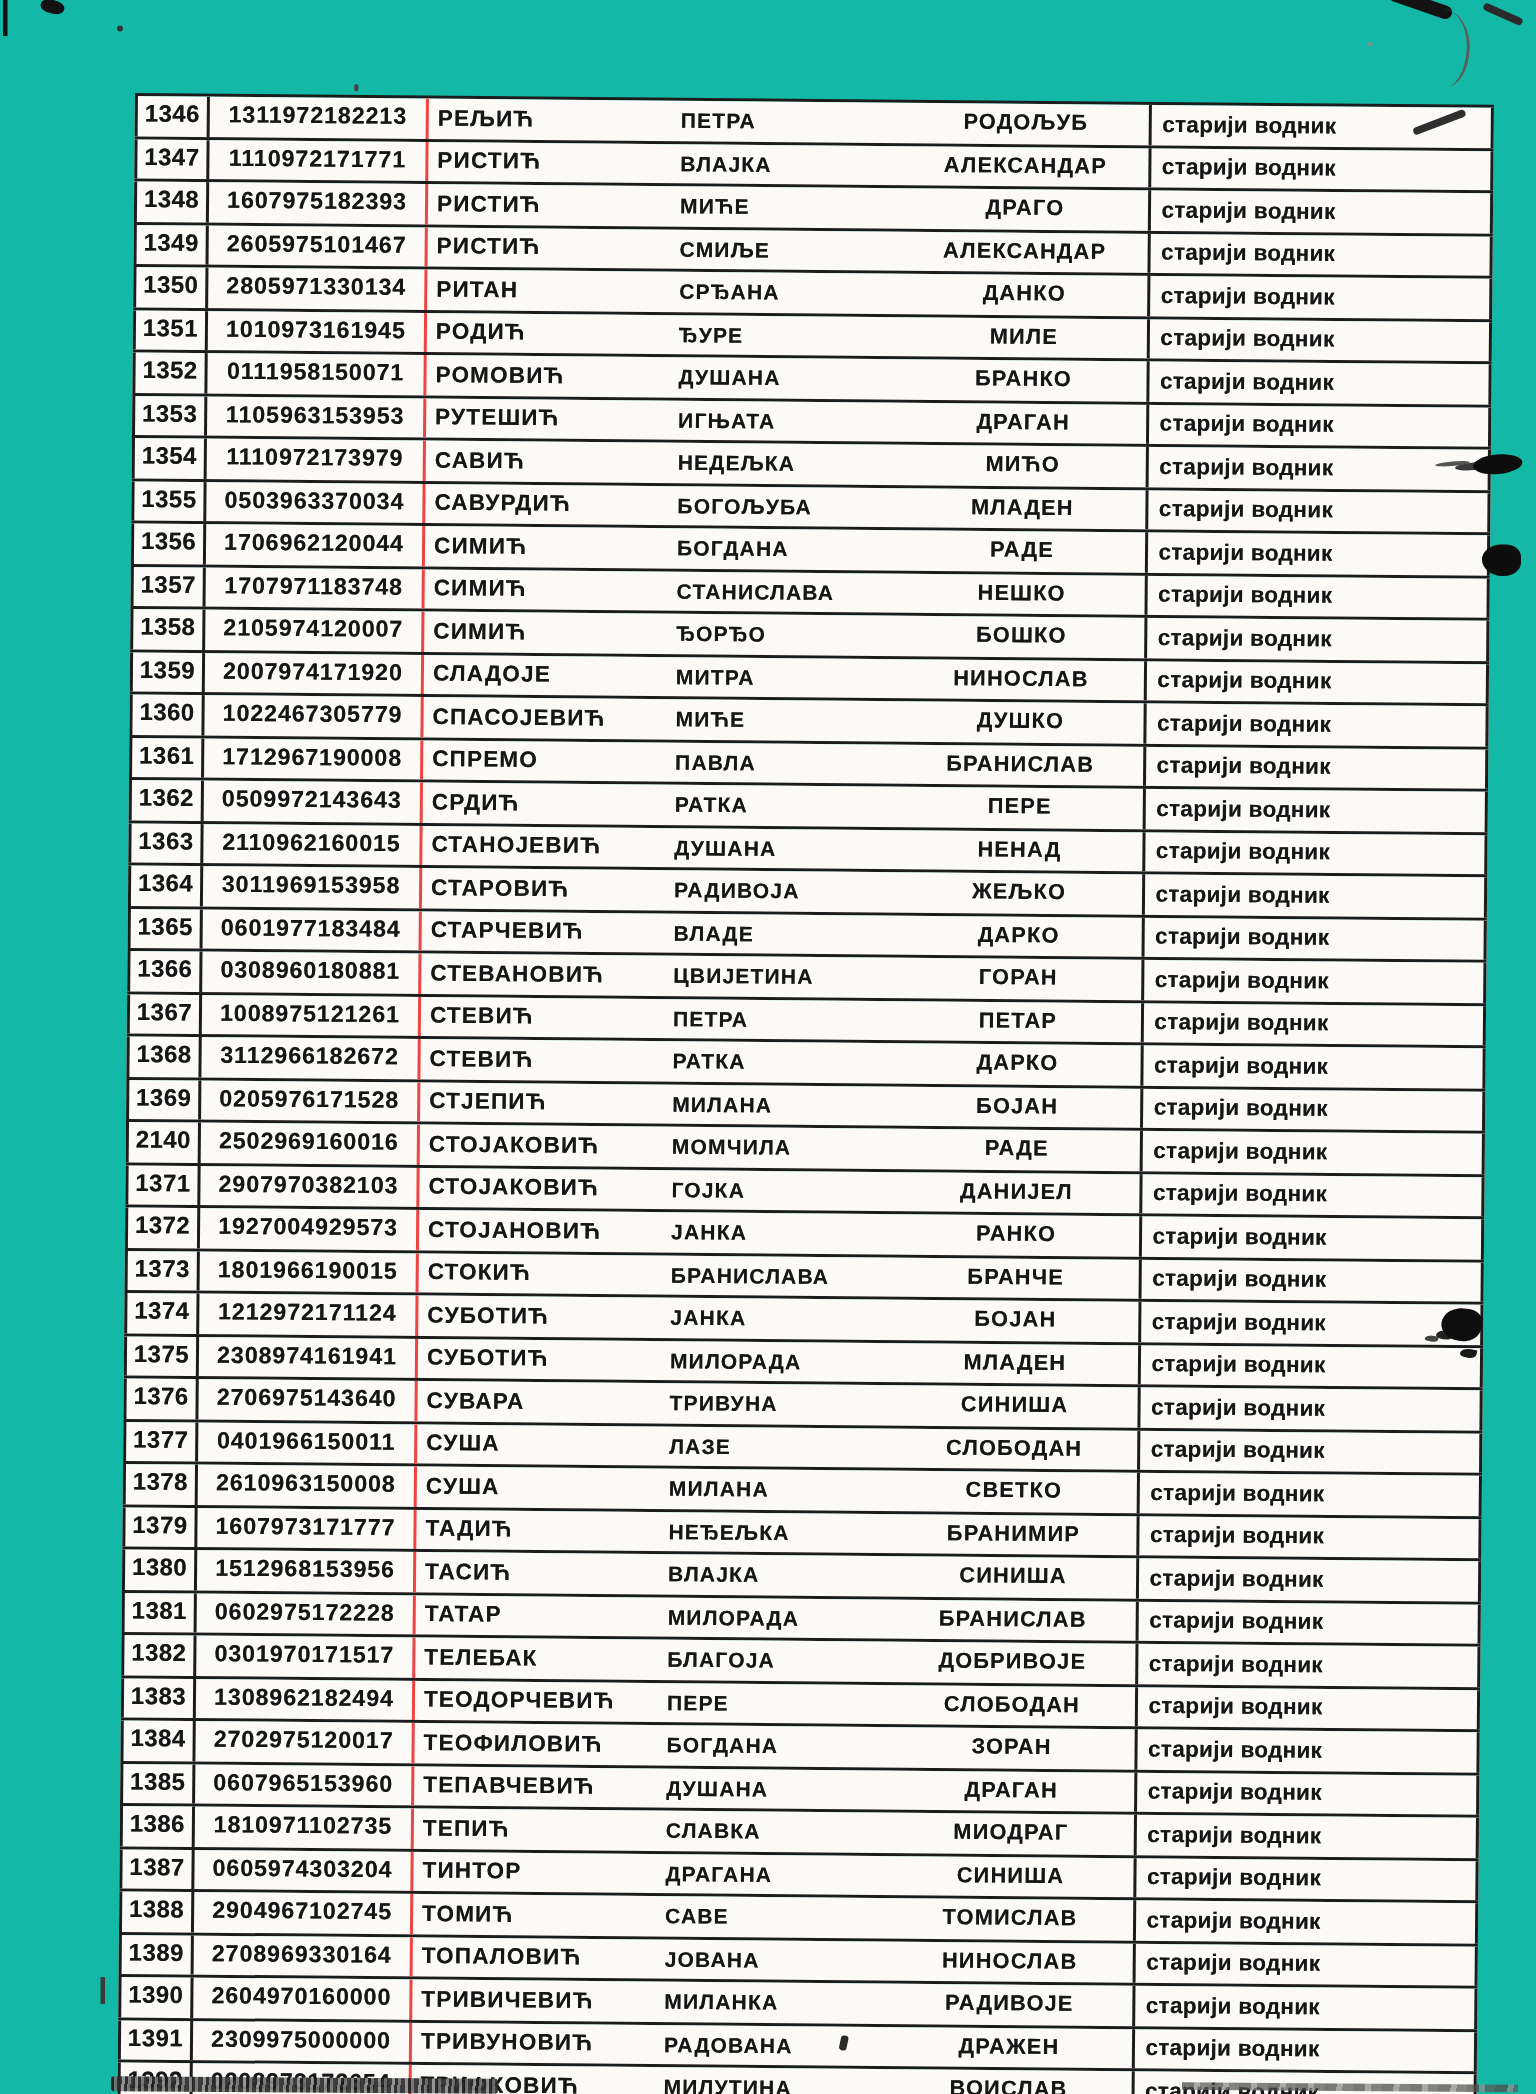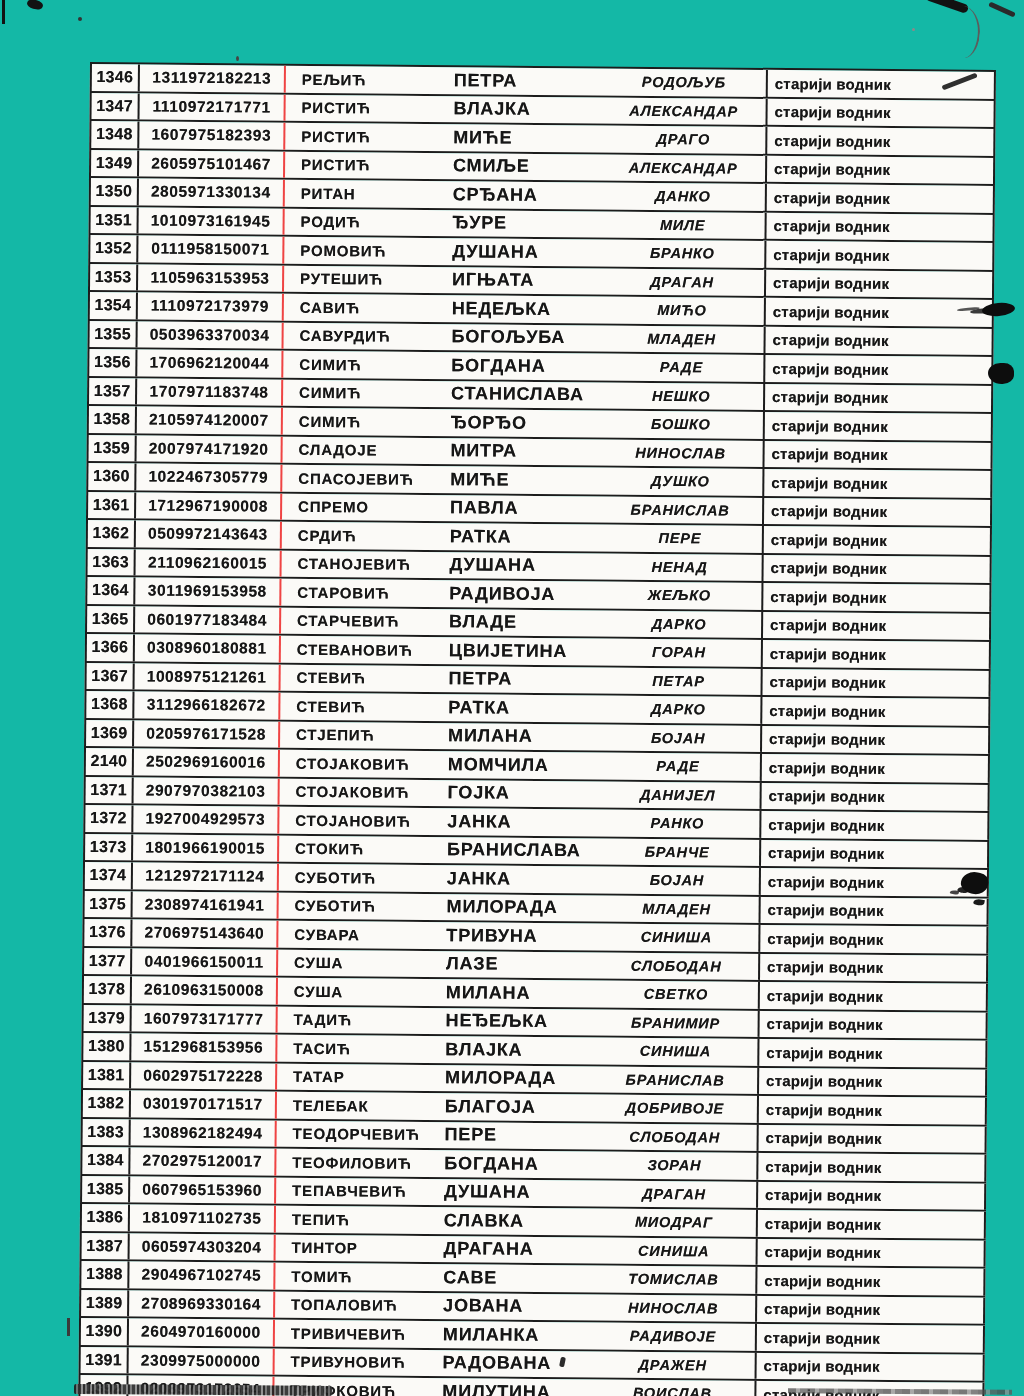--- a/index.html
+++ b/index.html
@@ -35,23 +35,23 @@
   .cell.num{
     justify-content:center;
     border-left:2.5px solid #1c1c1c;border-right:2px solid #1c1c1c;
     font-size:16px;letter-spacing:.3px;
   }
   .cell.id{
     justify-content:center;
     border-right:2px solid #ef4444;
     font-size:15.5px;letter-spacing:.6px;
   }
-  .cell.surname{padding-left:16px;font-size:15px;letter-spacing:.8px;}
-  .cell.father{padding-left:18px;font-size:18px;letter-spacing:.8px;}
-  .cell.given{justify-content:center;font-size:14.5px;letter-spacing:.8px;font-style:italic;}
+  .cell.surname{padding-left:6px;font-size:15px;letter-spacing:.8px;}
+  .cell.father{padding-left:18px;font-size:14px;letter-spacing:.8px;}
+  .cell.given{justify-content:center;font-size:14.5px;letter-spacing:.8px;}
   .cell.rank{
     border-left:2px solid #1c1c1c;border-right:2.5px solid #1c1c1c;
     padding-left:7px;font-size:15px;letter-spacing:.2px;
   }
   
   .art{position:absolute;background:#121212;}
   .vline-topleft{left:2px;top:0;width:3px;height:24px;}
   .blob-topleft{left:27px;top:0;width:16px;height:9px;border-radius:45%;transform:rotate(14deg);}
   .dot-a{left:78px;top:17px;width:4px;height:4px;border-radius:50%;background:#333;}
   .dot-b{left:236px;top:56px;width:3px;height:5px;border-radius:50%;background:#444;}

